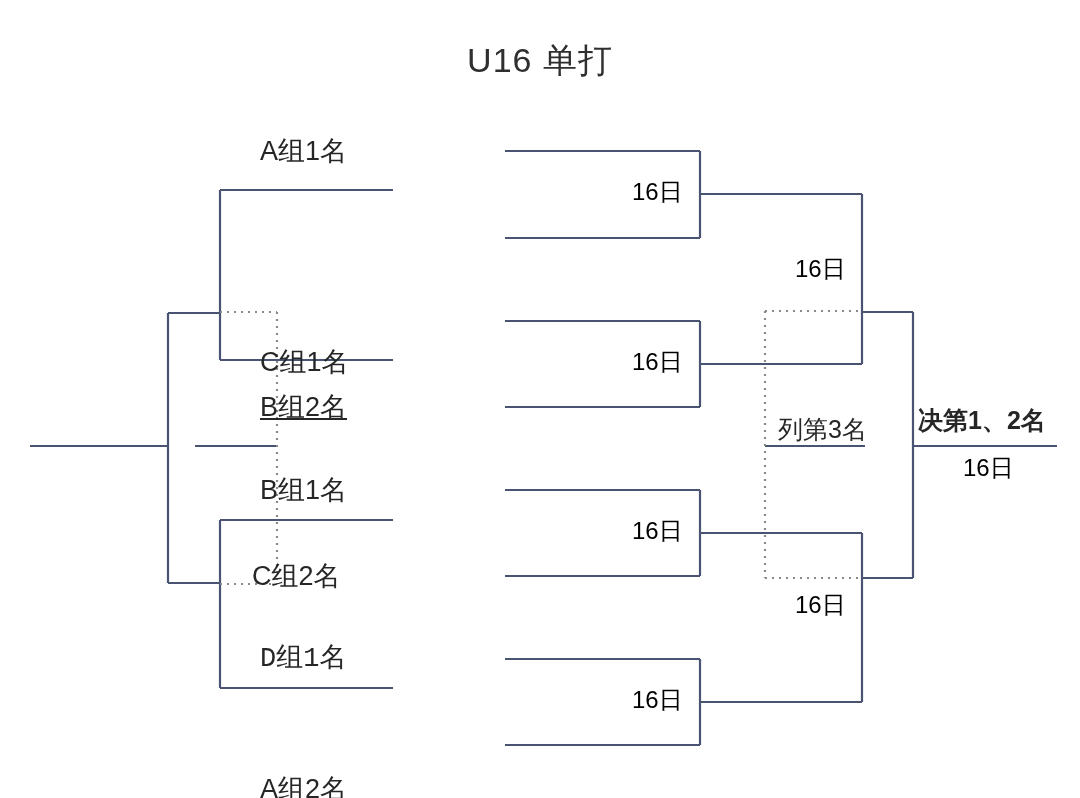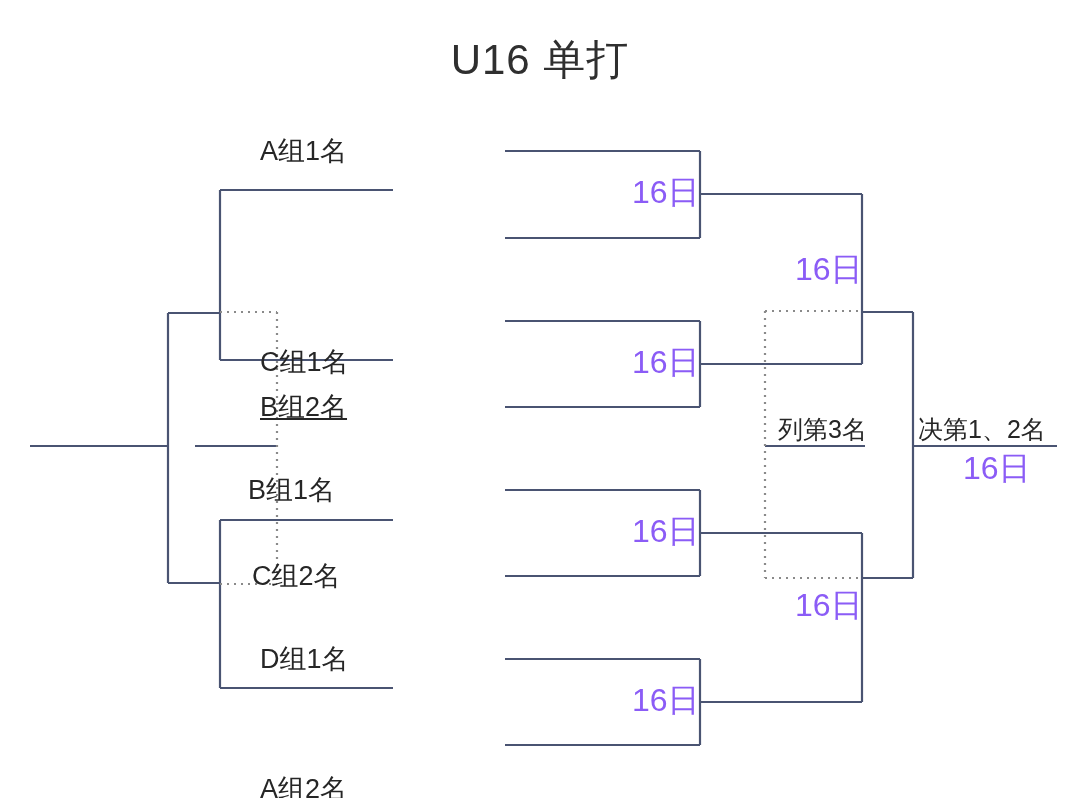--- a/index.html
+++ b/index.html
@@ -18,21 +18,21 @@
     height: 798px;
     background: #ffffff;
     overflow: hidden;
   }
   #bracket-title {
     position: absolute;
     left: 0;
     top: 38px;
     width: 1080px;
     text-align: center;
-    font-size: 42px;
+    font-size: 34px;
     font-weight: 400;
     letter-spacing: 1px;
     color: #2f2f2f;
     line-height: 44px;
     white-space: pre;
   }
   svg#bracket-svg {
     position: absolute;
     left: 0;
     top: 0;
@@ -43,23 +43,23 @@
     position: absolute;
     font-size: 27px;
     line-height: 30px;
     color: #262626;
     white-space: nowrap;
     text-align: left;
     font-weight: 400;
   }
   .date-label {
     position: absolute;
-    font-size: 32px;
+    font-size: 24px;
     line-height: 26px;
-    color: #8b5cf6;
+    color: #000000;
     white-space: nowrap;
     font-weight: 400;
   }
   .outcome-label {
     position: absolute;
     font-size: 25px;
     line-height: 28px;
     color: #262626;
     white-space: nowrap;
     font-weight: 400;
@@ -130,31 +130,31 @@
 
       <line x1="765" y1="311" x2="765" y2="578"></line>
       <line x1="765" y1="311" x2="862" y2="311"></line>
       <line x1="765" y1="578" x2="862" y2="578"></line>
     </g>
   </svg>
 
   <div class="seed-label" style="left:260px;top:136px;width:240px;">A组1名</div>
   <div class="seed-label" style="left:260px;top:306px;width:240px;margin-top:41px;">C组1名</div>
   <div class="seed-label" style="left:260px;top:392px;width:240px;text-decoration:underline;">B组2名</div>
-  <div class="seed-label" style="left:248px;top:475px;width:240px;">B组1名</div>
+  <div class="seed-label" style="left:260px;top:475px;width:240px;">B组1名</div>
   <div class="seed-label" style="left:252px;top:561px;width:240px;">C组2名</div>
-  <div class="seed-label" style="left:260px;top:644px;width:240px;">D组1名</div>
+  <div class="seed-label" style="left:260px;top:644px;width:240px;font-family:Liberation Mono, monospace;">D组1名</div>
   <div class="seed-label" style="left:260px;top:730px;width:240px;margin-top:44px;">A组2名</div>
 
   <div class="date-label" style="left:632px;top:179px;">16日</div>
   <div class="date-label" style="left:632px;top:349px;">16日</div>
   <div class="date-label" style="left:632px;top:518px;">16日</div>
   <div class="date-label" style="left:632px;top:687px;">16日</div>
 
   <div class="date-label" style="left:795px;top:256px;">16日</div>
   <div class="date-label" style="left:795px;top:592px;">16日</div>
 
   <div class="outcome-label" style="left:778px;top:415px;">列第3名</div>
 
-  <div class="outcome-label" style="left:918px;top:415px;">决第1、2名</div>
+  <div class="outcome-label" style="left:918px;top:406px;font-weight:bold;">决第1、2名</div>
   <div class="date-label" style="left:963px;top:455px;">16日</div>
 
 </div>
 
 </body></html>

